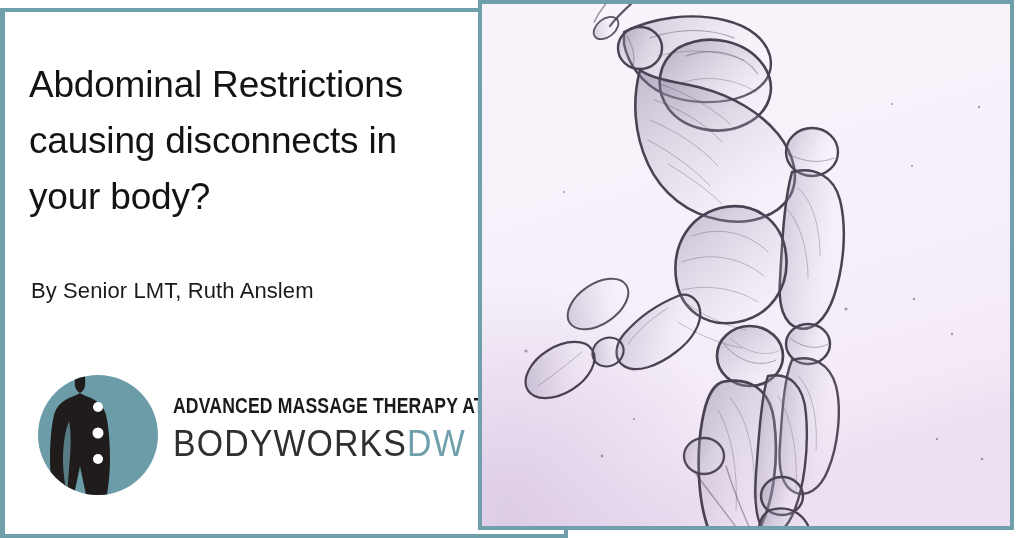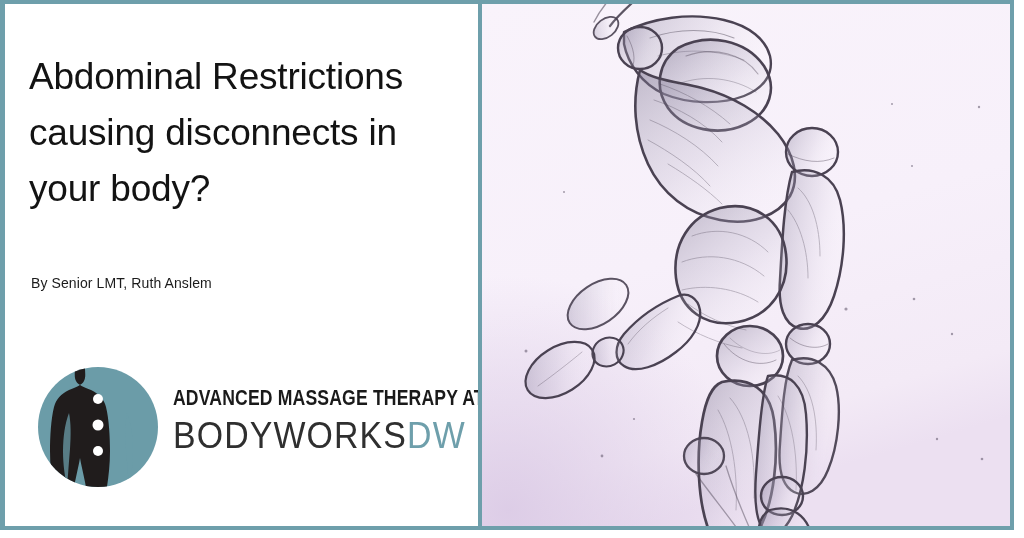--- a/index.html
+++ b/index.html
@@ -21,21 +21,21 @@
     width: 1024px;
     height: 538px;
     background: #ffffff;
     display: block;
   }
 
   
   .left-panel {
     position: absolute;
     left: 0;
-    top: 0;
+    top: 8px;
     width: 568px;
     height: 530px;
     box-sizing: border-box;
     border: 4px solid #6e9fab;
     border-left-width: 5px;
     background: #ffffff;
     overflow: hidden;
   }
 
   .headline {
@@ -50,21 +50,21 @@
     color: #131313;
     letter-spacing: -0.2px;
     font-family: "Liberation Sans", sans-serif;
   }
 
   .byline {
     position: absolute;
     left: 26px;
     top: 264px;
     margin: 0;
-    font-size: 14px;
+    font-size: 22px;
     line-height: 30px;
     font-weight: 400;
     color: #1b1b1b;
     letter-spacing: 0.1px;
   }
 
   
   .logo {
     position: absolute;
     left: 32px;

